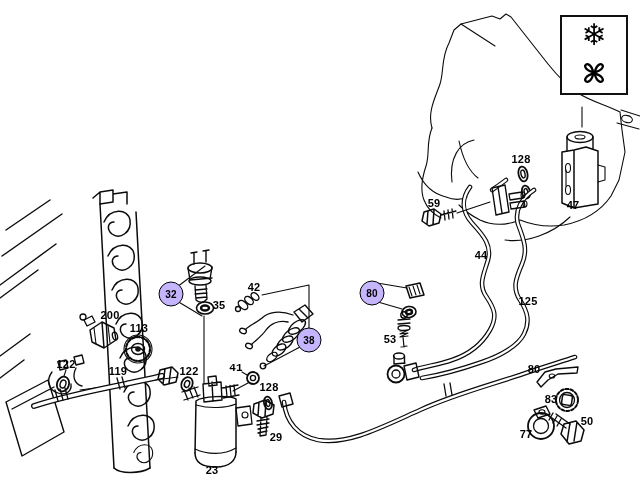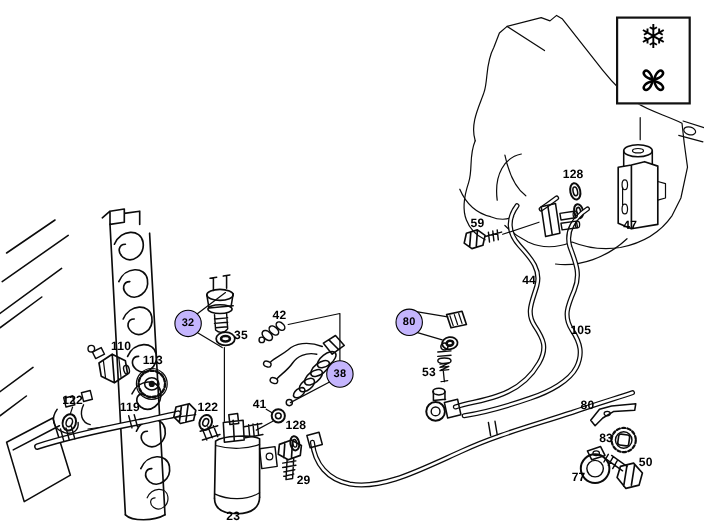--- a/index.html
+++ b/index.html
@@ -272,38 +272,38 @@
       <path d="M18,17 C9,2 27,2 18,17 Z" transform="rotate(45 18 18)"></path>
       <path d="M18,17 C9,2 27,2 18,17 Z" transform="rotate(135 18 18)"></path>
       <path d="M18,17 C9,2 27,2 18,17 Z" transform="rotate(225 18 18)"></path>
       <path d="M18,17 C9,2 27,2 18,17 Z" transform="rotate(315 18 18)"></path>
     </g>
     <circle cx="18" cy="18" r="1.6" fill="#000"></circle>
   </svg>
 </div>
 
 <div id="labels">
-      <div class="part-label" style="left: 110px; top: 315px;">110</div>
+      <div class="part-label" style="left: 110px; top: 315px;">200</div>
       <div class="part-label" style="left: 139px; top: 328px;">113</div>
       <div class="part-label" style="left: 66px; top: 364px;">122</div>
       <div class="part-label" style="left: 118px; top: 371px;">119</div>
       <div class="part-label" style="left: 189px; top: 371px;">122</div>
       <div class="part-label circled" style="left: 171px; top: 294px;">32</div>
       <div class="part-label" style="left: 219px; top: 305px;">35</div>
       <div class="part-label" style="left: 254px; top: 287px;">42</div>
       <div class="part-label circled" style="left: 309px; top: 340px;">38</div>
-      <div class="part-label" style="left: 236px; top: 368px;">41</div>
+      <div class="part-label" style="left: 236px; top: 368px; font-family: Liberation Mono, monospace;">41</div>
       <div class="part-label" style="left: 269px; top: 387px;">128</div>
       <div class="part-label" style="left: 276px; top: 437px;">29</div>
       <div class="part-label" style="left: 212px; top: 470px;">23</div>
       <div class="part-label circled" style="left: 372px; top: 293px;">80</div>
       <div class="part-label" style="left: 390px; top: 339px;">53</div>
       <div class="part-label" style="left: 434px; top: 203px;">59</div>
       <div class="part-label" style="left: 481px; top: 255px;">44</div>
-      <div class="part-label" style="left: 528px; top: 301px;">105</div>
+      <div class="part-label" style="left: 528px; top: 301px;">125</div>
       <div class="part-label" style="left: 521px; top: 159px;">128</div>
       <div class="part-label" style="left: 532px; top: 205px; margin-left: 41px;">47</div>
       <div class="part-label" style="left: 534px; top: 369px;">80</div>
       <div class="part-label" style="left: 551px; top: 399px;">83</div>
       <div class="part-label" style="left: 526px; top: 434px;">77</div>
       <div class="part-label" style="left: 587px; top: 421px;">50</div>
     </div>
 
 </div>
 

